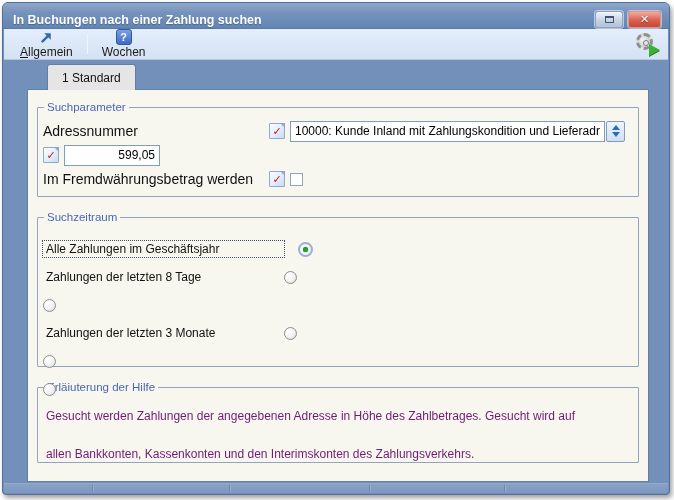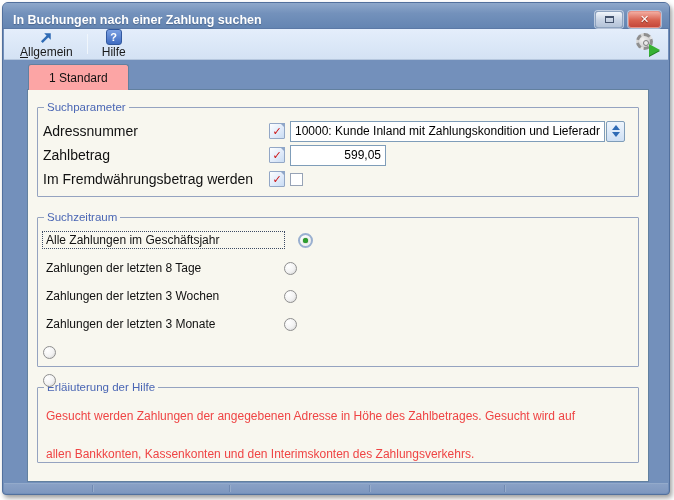--- a/index.html
+++ b/index.html
@@ -67,22 +67,22 @@
     border:1px solid #7d7d7d; border-radius:50%; background:#e9e9e9;
   }
   .gear-play {
     position:absolute; right:0; bottom:0; width:0; height:0;
     border-top:6px solid transparent; border-bottom:6px solid transparent;
     border-left:11px solid #37b234; filter:drop-shadow(0 1px 0 #1d7a1d);
   }
 
   
   .tab {
-    position:absolute; left:25px; top:61px; height:26px; padding:0 20px;
-    background:#fca5a5; border:1px solid #62809f; border-bottom:none;
+    position:absolute; left:44px; top:61px; height:26px; padding:0 14px;
+    background:#e5e5e5; border:1px solid #62809f; border-bottom:none;
     border-radius:3px 3px 0 0;
     font-size:12px; color:#111; display:flex; align-items:center; z-index:2;
   }
   .panel {
     position:absolute; left:24px; top:86px; width:622px; height:393px;
     background:#f8f7ef; border:1px solid #62809f; z-index:1;
     padding:11px 9px 0 9px;
   }
 
   fieldset {
@@ -138,21 +138,21 @@
     background:radial-gradient(circle at 35% 32%, #ffffff, #e8e8e8);
   }
   .radio.selected::after {
     content:""; position:absolute; left:50%; top:50%; width:5px; height:5px;
     margin:-2.5px 0 0 -2.5px; border-radius:50%; background:#2f9e2f;
     box-shadow:0 0 1px #1d6f1d;
   }
 
   
   .explain fieldset { margin-bottom:0; }
-  .explain-line { font-size:12px; color:#ef4444; margin:0 0 0 3px; }
+  .explain-line { font-size:12px; color:#701a75; margin:0 0 0 3px; }
   .explain-line.l1 { margin-top:14px; }
   .explain-line.l2 { margin-top:24px; margin-bottom:12px; }
 
   
   .bottom-strip {
     position:absolute; left:1px; right:1px; bottom:1px; height:10px;
     background:linear-gradient(#89a1c6,#7e97bf);
     border-top:1px solid #93aacb; border-radius:0 0 3px 3px;
   }
   .bottom-strip .seg { position:absolute; top:1px; bottom:1px; width:1px; background:#6f89b2; box-shadow:1px 0 0 #97accb; }
@@ -174,21 +174,21 @@
     <span class="tb-btn">
       <svg width="15" height="15" viewBox="0 0 16 16">
         <path d="M3 13 L10 6" stroke="#2f6bb5" stroke-width="2.6"></path>
         <path d="M5.5 3.5 h7 v7 z" fill="#2f6bb5"></path>
       </svg>
       <span class="tb-label accel">Allgemein</span>
     </span>
     <span class="tb-sep"></span>
     <span class="tb-btn">
       <span class="help-badge">?</span>
-      <span class="tb-label">Hilfe</span>
+      <span class="tb-label">Wochen</span>
     </span>
     <span class="tb-spacer"></span>
     <span class="gear-wrap">
       <span class="gear"></span>
       <span class="gear-play"></span>
     </span>
   </div>
 
   <div class="tab">
     <span>1 Standard</span>
@@ -205,45 +205,43 @@
         <span class="combo-wrap">
           <input class="field combo-field" readonly="" value="10000: Kunde Inland mit Zahlungskondition und Lieferadr." style="">
           <span class="spin-btn">
             <span class="tri-up"></span>
             <span class="tri-down"></span>
           </span>
         </span>
       </div>
 
       <div class="param-row">
-        <span class="param-label">Zahlbetrag</span>
         <span class="check-icon">✓</span>
         <input class="field amount-field" readonly="" value="599,05" style="">
       </div>
 
       <div class="param-row">
         <span class="param-label">Im Fremdwährungsbetrag werden</span>
         <span class="check-icon">✓</span>
         <span class="plain-checkbox"></span>
       </div>
     </fieldset>
 
     <fieldset style="height:156px;">
       <legend>Suchzeitraum</legend>
 
-      <div class="period-row" style="margin-top:1px;gap:14px;">
+      <div class="period-row" style="margin-top:10px;gap:14px;">
         <span class="period-label focused">Alle Zahlungen im Geschäftsjahr</span>
         <span class="radio selected"></span>
       </div>
       <div class="period-row">
         <span class="period-label">Zahlungen der letzten 8 Tage</span>
         <span class="radio"></span>
       </div>
       <div class="period-row">
-        <span class="period-label">Zahlungen der letzten 3 Wochen</span>
         <span class="radio"></span>
       </div>
       <div class="period-row">
         <span class="period-label">Zahlungen der letzten 3 Monate</span>
         <span class="radio"></span>
       </div>
       <div class="period-row">
         <span class="radio"></span>
       </div>
       <div class="period-row">

